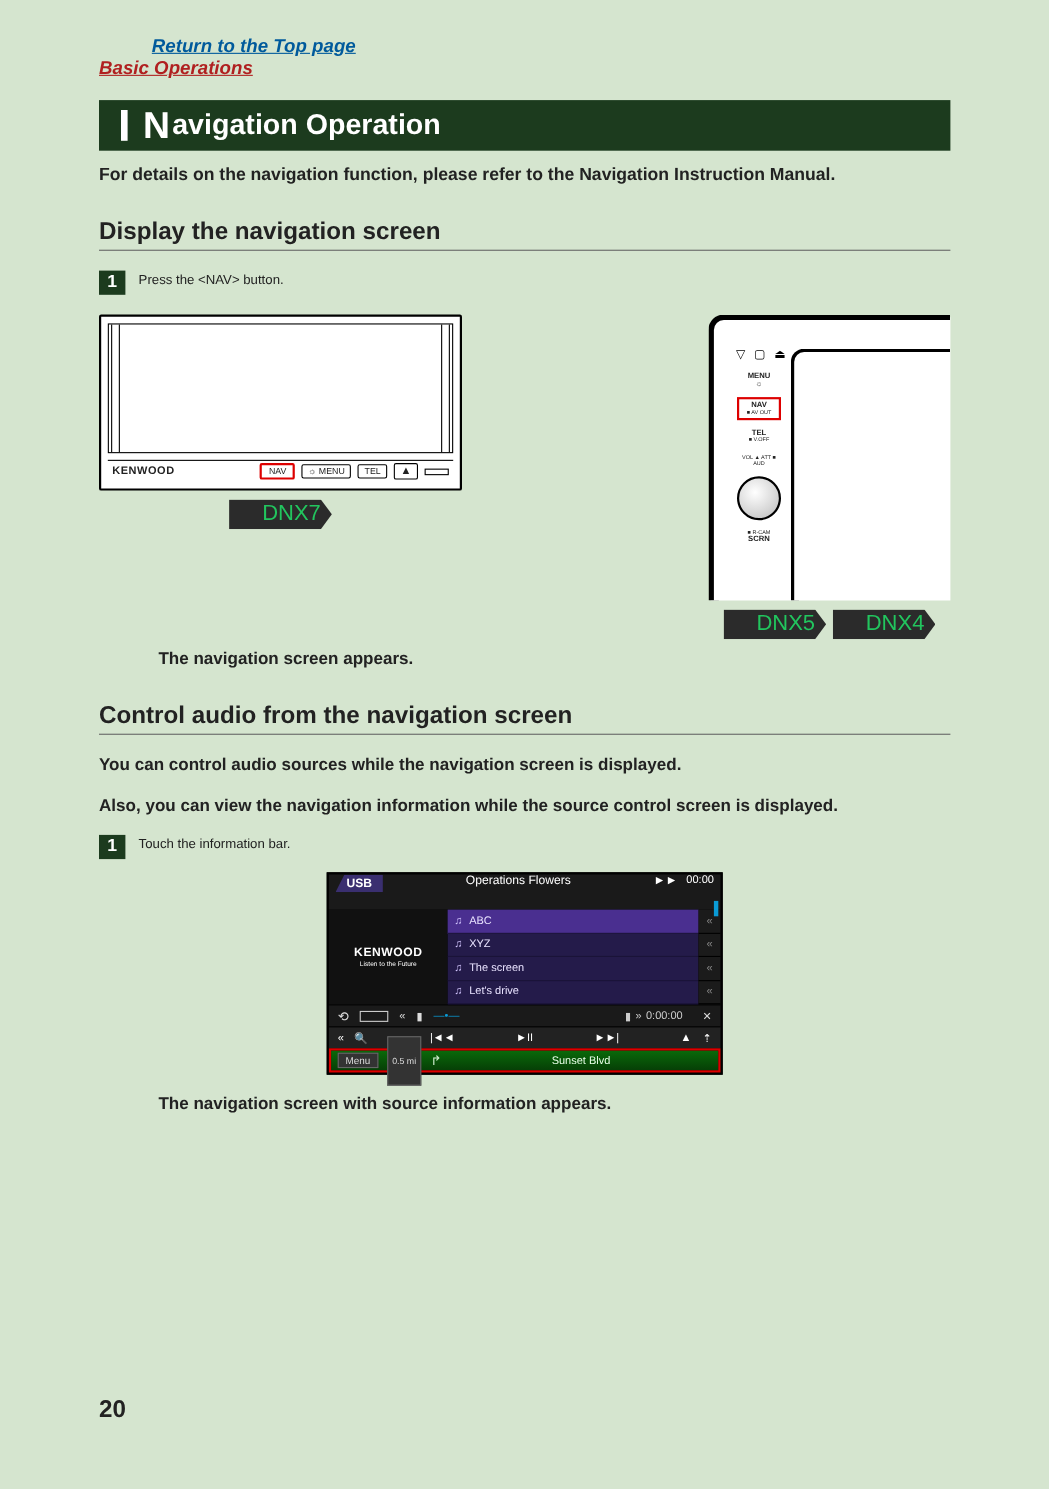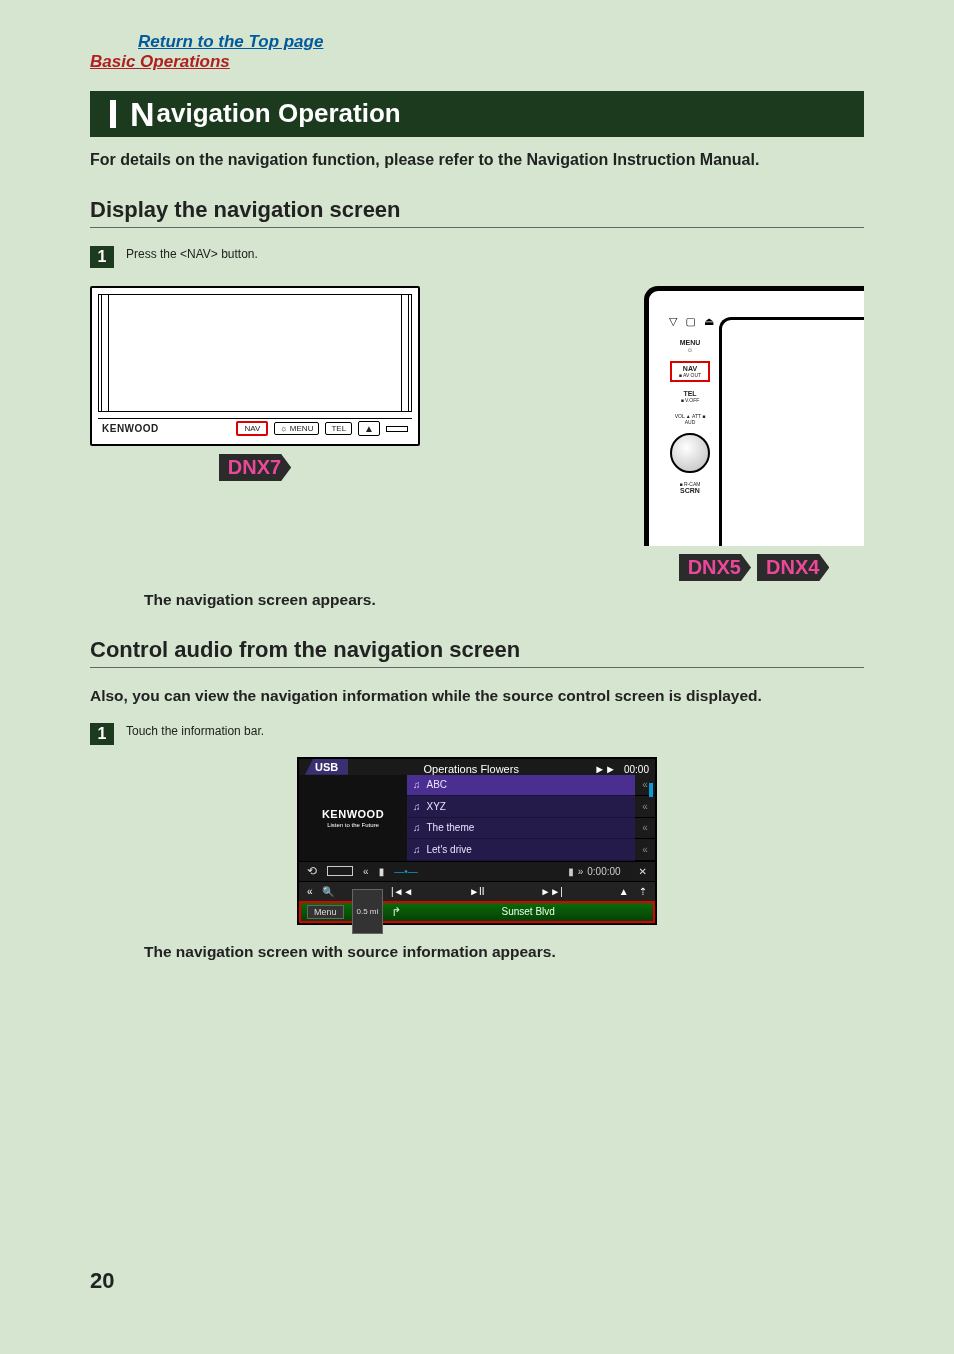--- a/index.html
+++ b/index.html
@@ -114,24 +114,24 @@
   .diagram-row {
     display: flex;
     justify-content: space-between;
     margin-top: 18px;
   }
   .diagram-col { display: flex; flex-direction: column; align-items: center; }
 
   .model-tags { display: flex; gap: 6px; margin-top: 8px; }
   .model-tag {
     background: var(--model-bg);
-    color: #ec4899;
-    font-weight: 700;
+    color: #22c55e;
+    font-weight: 400;
     font-size: 20px;
-    padding: 2px 10px 2px 9px;
+    padding: 2px 10px 2px 30px;
     position: relative;
     clip-path: polygon(0 0, calc(100% - 10px) 0, 100% 50%, calc(100% - 10px) 100%, 0 100%);
   }
 
   
   .dnx7 {
     width: 330px;
     position: relative;
   }
   .dnx7-frame {
@@ -245,22 +245,22 @@
     margin: 12px auto 0 auto;
     border: 2px solid #000;
     background: #000;
     color: #ccc;
     font-size: 11px;
     position: relative;
   }
   .usb-top {
     background: #1a1a1a;
     display: flex;
-    align-items: flex-end;
-    height: 16px;
+    align-items: flex-start;
+    height: 32px;
     padding: 0 6px;
     gap: 8px;
   }
   .usb-tab {
     background: #3a2f70;
     color: #fff;
     font-weight: 700;
     font-size: 11px;
     padding: 2px 10px;
     clip-path: polygon(8px 0, 100% 0, 100% 100%, 0 100%);
@@ -462,20 +462,21 @@
         <span class="model-tag">DNX5</span>
         <span class="model-tag">DNX4</span>
       </div>
     </div>
   </div>
 
   <p class="note-text">The navigation screen appears.</p>
 
   <h2 class="subheading" style="margin-top:28px;">Control audio from the navigation screen</h2>
 
+  <p class="body-text" style="margin-top:12px;">You can control audio sources while the navigation screen is displayed.</p>
   <p class="body-text" style="margin-top:2px;">Also, you can view the navigation information while the source control screen is displayed.</p>
 
   <div class="step">
     <div class="num">1</div>
     <div class="text">Touch the information bar.</div>
   </div>
 
   <div class="usb-player">
     <div class="usb-top">
       <span class="usb-tab">USB</span>
@@ -493,21 +494,21 @@
         <div class="usb-row">
             <span class="note">♫</span>
             <span>ABC</span>
           </div>
         <div class="usb-row">
             <span class="note">♫</span>
             <span>XYZ</span>
           </div>
         <div class="usb-row">
             <span class="note">♫</span>
-            <span>The theme</span>
+            <span>The screen</span>
           </div>
         <div class="usb-row">
             <span class="note">♫</span>
             <span>Let's drive</span>
           </div>
       </div>
       <div class="usb-side-arrows">
         <div>«</div>
         <div>«</div>
         <div>«</div>

